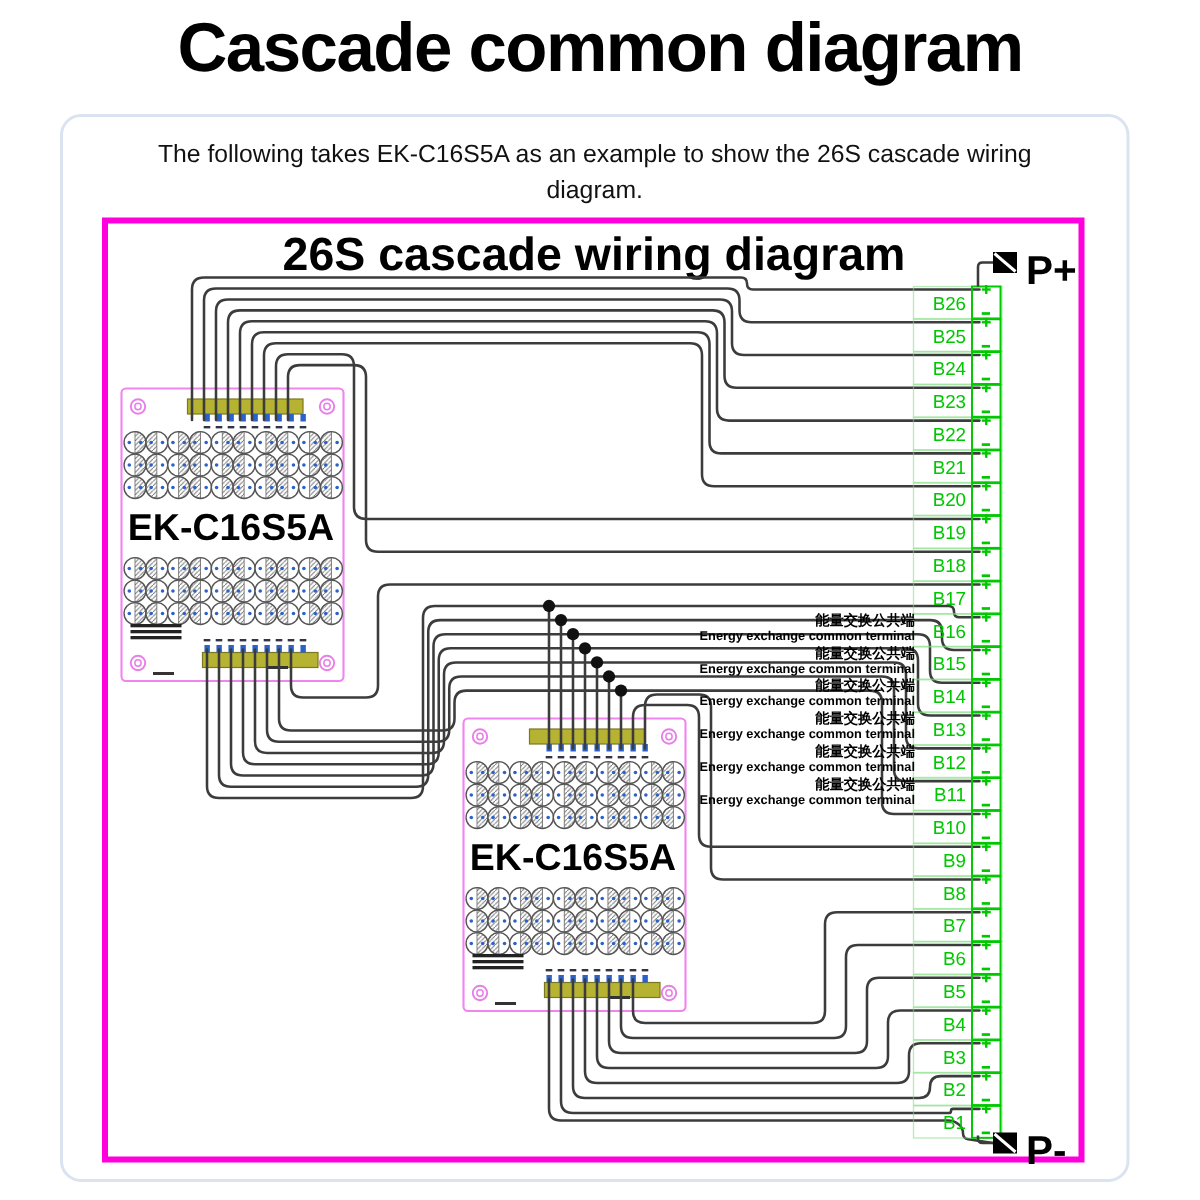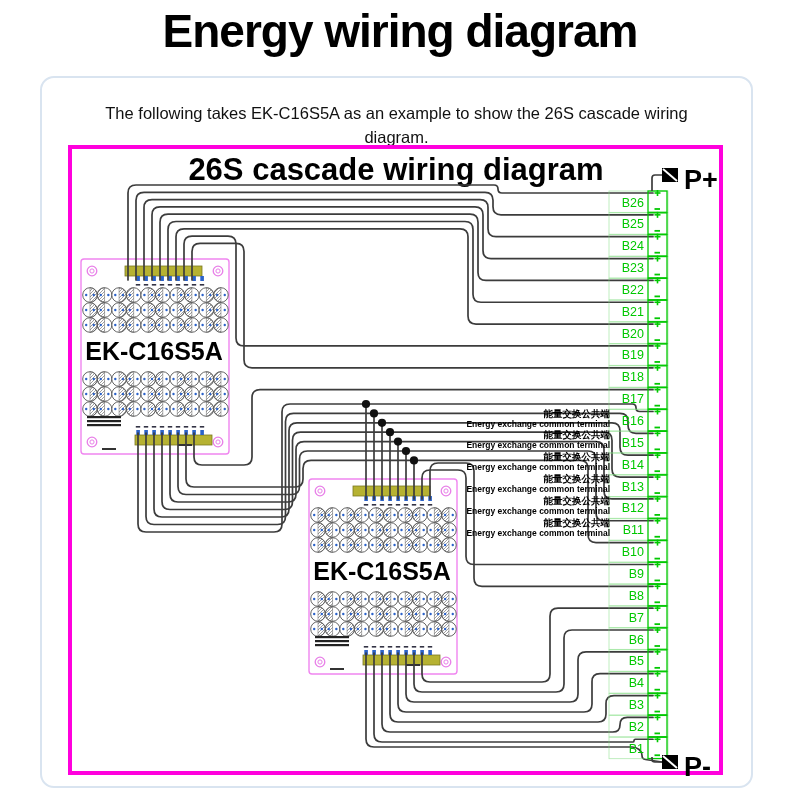--- a/index.html
+++ b/index.html
@@ -1,33 +1,33 @@
 <!DOCTYPE html>
 <html><head>
 <meta charset="utf-8">
 <style>
   html,body{margin:0;padding:0;background:#fff;width:800px;height:800px;
     font-family:"Liberation Sans",sans-serif;position:relative;overflow:hidden;}
   #page-title{margin:4px 0 0;text-align:center;font-size:46px;font-weight:bold;color:#000;letter-spacing:-1px;}
   #card{position:absolute;left:40px;top:76px;width:713px;height:712px;
     border:2px solid #d9e4f0;border-radius:14px;background:#fff;box-sizing:border-box;}
-  #description{margin:24px auto 0;max-width:648px;text-align:center;font-size:16.5px;line-height:1.45;color:#111;}
+  #description{margin:14px auto 0;max-width:648px;text-align:center;font-size:16.5px;line-height:1.45;color:#111;}
   #diagram-svg{position:absolute;left:0;top:0;}
   text{font-family:"Liberation Sans",sans-serif;}
   .cellLabel{fill:#00c800;font-size:12.5px;}
   .zh{font-weight:bold;font-size:9.5px;fill:#000;}
   .en{font-weight:bold;font-size:8.5px;fill:#000;}
   .boardName{font-weight:bold;font-size:25px;fill:#000;}
   .ptext{font-weight:bold;font-size:27px;fill:#000;}
   .dtitle{font-weight:bold;font-size:31px;fill:#000;}
 </style>
 </head>
 <body>
 
-<h1 id="page-title">Energy wiring diagram</h1>
+<h1 id="page-title">Cascade common diagram</h1>
 
 <div id="card">
   <p id="description">The following takes EK-C16S5A as an example to show the 26S cascade wiring diagram.</p>
 </div>
 
 <svg id="diagram-svg" width="800" height="800" viewBox="0 0 800 800">
   <defs>
     <pattern id="hatch" patternUnits="userSpaceOnUse" width="3" height="3">
       <path d="M0,3 l3,-3" stroke="#777" stroke-width="0.7"></path>
     </pattern>

